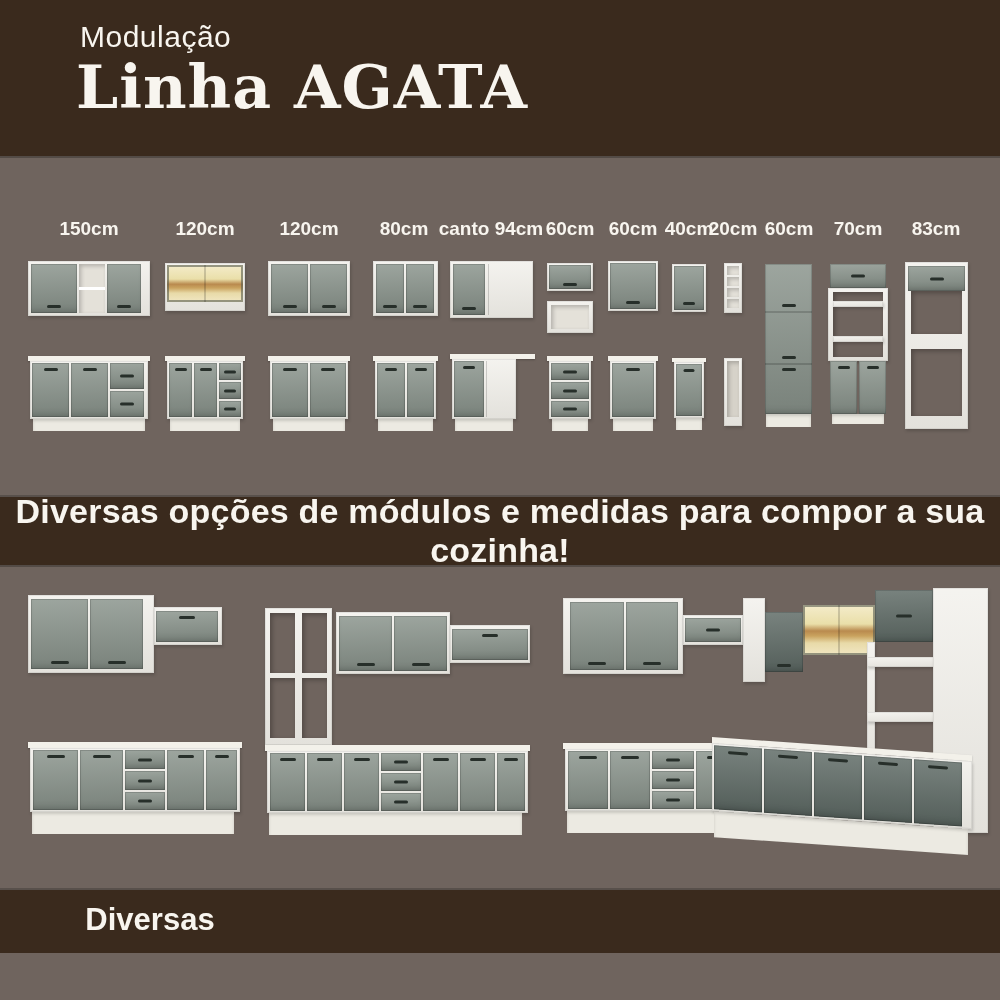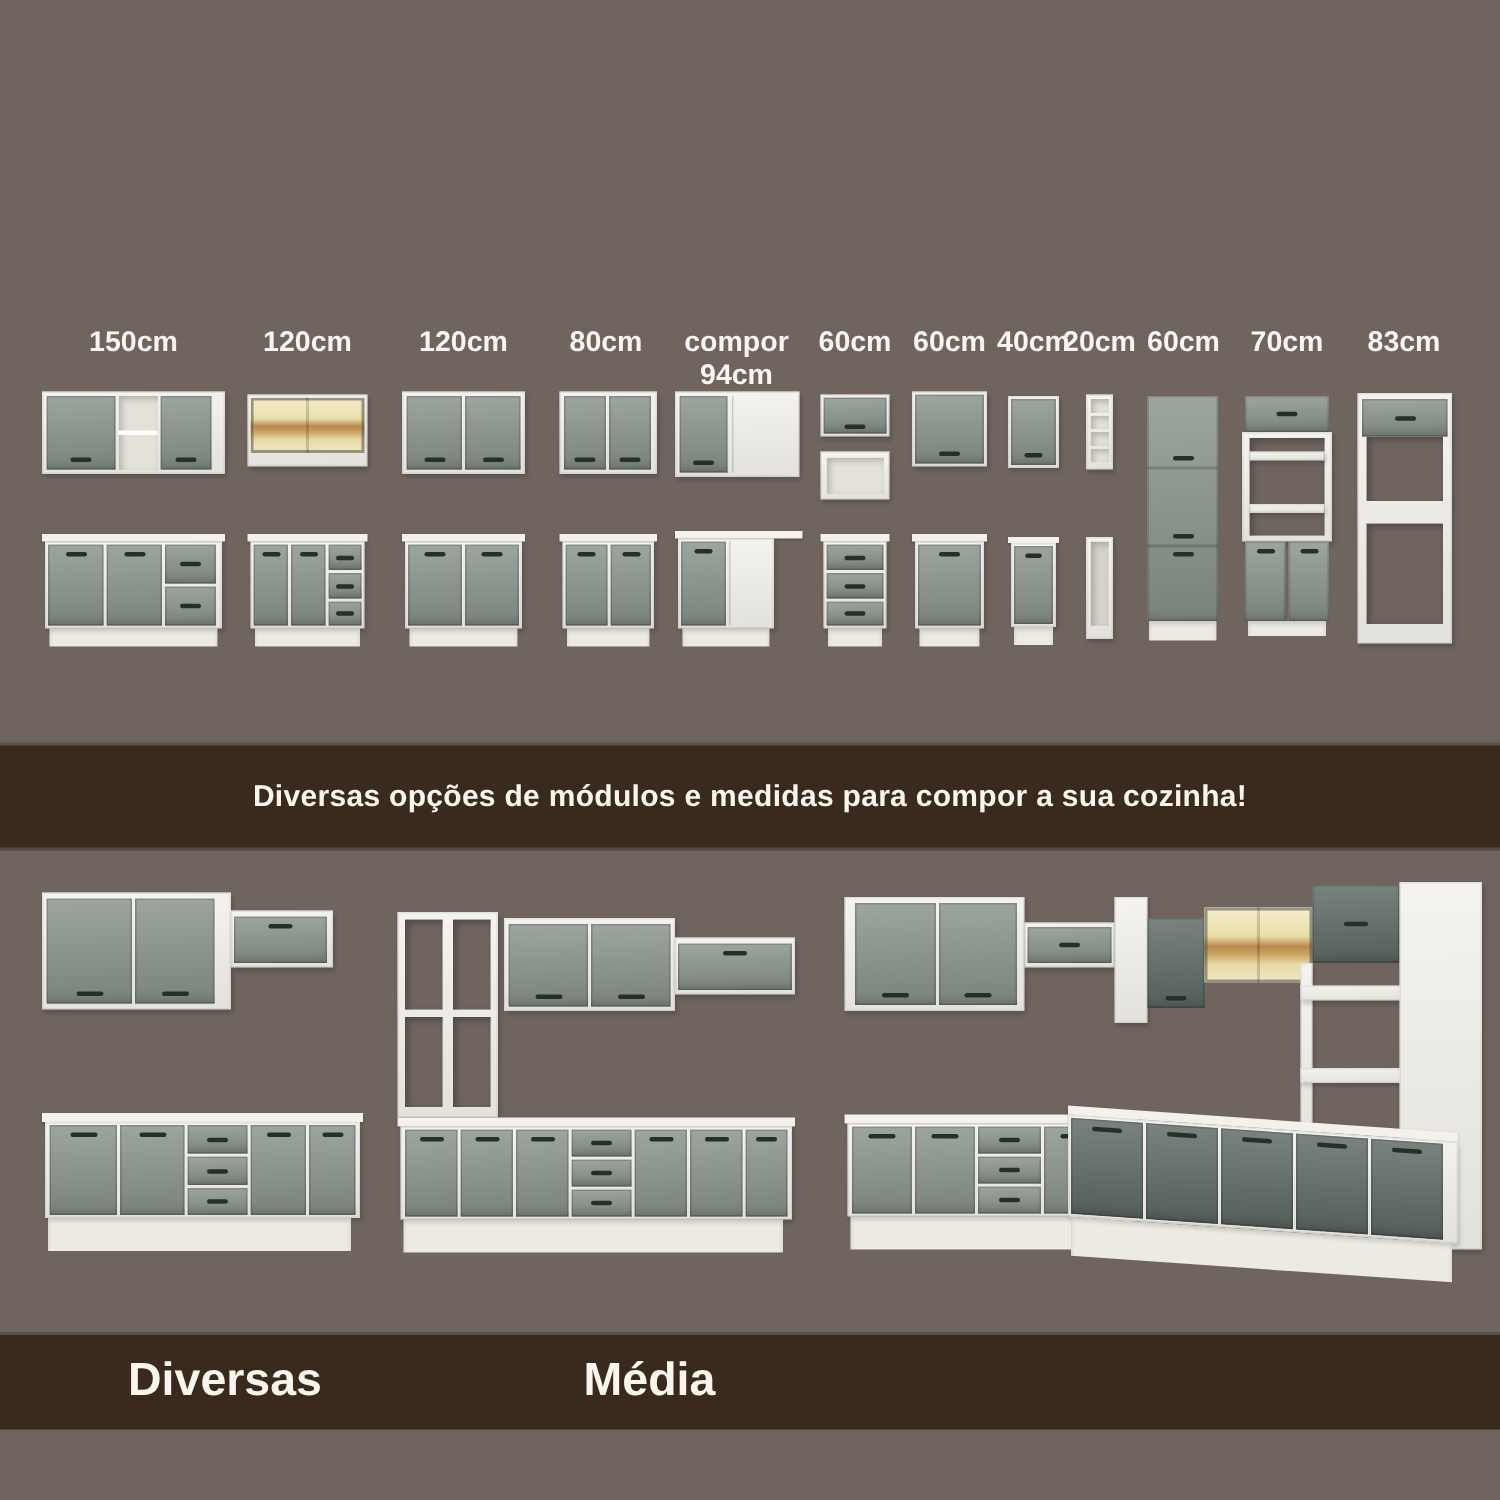--- a/index.html
+++ b/index.html
@@ -16,35 +16,39 @@
   .hc{left:50%;top:50%;transform:translate(-50%,-50%);}
   .ct{position:absolute;background:var(--counter,#f3f1ea);box-shadow:0 1px 2px rgba(0,0,0,.25);}
   .pl{position:absolute;background:#eceae2;box-shadow:inset 0 2px 3px rgba(0,0,0,.15);}
   .op{position:absolute;background:#e4e1d9;box-shadow:inset 2px 2px 4px rgba(0,0,0,.22);}
   .ob{position:absolute;background:var(--bg,#6f645e);box-shadow:inset 2px 2px 5px rgba(0,0,0,.28);}
   .sm{position:absolute;background:rgba(0,0,0,.16);}
   .gl{position:absolute;background:linear-gradient(180deg,#f4eccb 0%,#eadfa9 38%,var(--glasswood,#b98a4e) 52%,#caa35f 62%,#e8daa8 76%,#f1e7c3 100%);box-shadow:inset 0 0 0 2px rgba(86,92,80,.6);}
   .kick{position:absolute;left:80px;top:20px;font-size:30px;color:var(--text,#f8f5ef);letter-spacing:.5px;}
   .title{position:absolute;left:76px;top:52px;font-family:"DejaVu Serif",serif;font-weight:700;font-size:60px;color:var(--text,#f8f5ef);letter-spacing:1px;white-space:nowrap;}
   .sizelab{position:absolute;top:62px;width:110px;text-align:center;font-weight:700;font-size:19px;color:var(--text,#f8f5ef);}
-  .bannertxt{width:100%;text-align:center;font-size:20px;font-weight:600;color:var(--text,#f8f5ef);letter-spacing:.2px;}
+  .bannertxt{width:100%;text-align:center;font-size:34px;font-weight:600;color:var(--text,#f8f5ef);letter-spacing:.2px;}
   .kitlab{position:absolute;top:12px;width:200px;text-align:center;font-size:31px;font-weight:600;color:var(--text,#f8f5ef);}
 </style>
 </head>
 <body>
 
 <div id="root">
 
+  <div class="sec band" style="top:0;height:156px;box-shadow:0 2px 0 rgba(0,0,0,.25);">
+    <div class="kick">Modulação</div>
+    <div class="title">Linha AGATA</div>
+  </div>
 
   <div class="sec" style="top:156px;height:341px;">
     <span class="sizelab" style="left:34px">150cm</span>
     <span class="sizelab" style="left:150px">120cm</span>
     <span class="sizelab" style="left:254px">120cm</span>
     <span class="sizelab" style="left:349px">80cm</span>
-    <span class="sizelab" style="left:436px">compor 94cm</span>
+    <span class="sizelab" style="left:436px">canto 94cm</span>
     <span class="sizelab" style="left:515px">60cm</span>
     <span class="sizelab" style="left:578px">60cm</span>
     <span class="sizelab" style="left:634px">40cm</span>
     <span class="sizelab" style="left:678px">20cm</span>
     <span class="sizelab" style="left:734px">60cm</span>
     <span class="sizelab" style="left:803px">70cm</span>
     <span class="sizelab" style="left:881px">83cm</span>
 
     <div class="mod w" style="left:28px;top:105px;width:122px;height:55px">
       <div class="d" style="left:3px;top:3px;width:46px;height:49px">
@@ -449,16 +453,15 @@
               <i class="h ht" style="width:20px"></i>
             </div>
         </div>
         <div class="pl" style="left:2px;top:74px;width:254px;height:26px"></div>
       </div>
     </div>
   </div>
 
   <div class="sec band" style="top:890px;height:63px;box-shadow:0 -2px 0 rgba(0,0,0,.2);">
     <span class="kitlab" style="left:50px">Diversas</span>
-    <span class="kitlab" style="left:333px">Média</span>
   </div>
 
 </div>
 
 </body></html>

